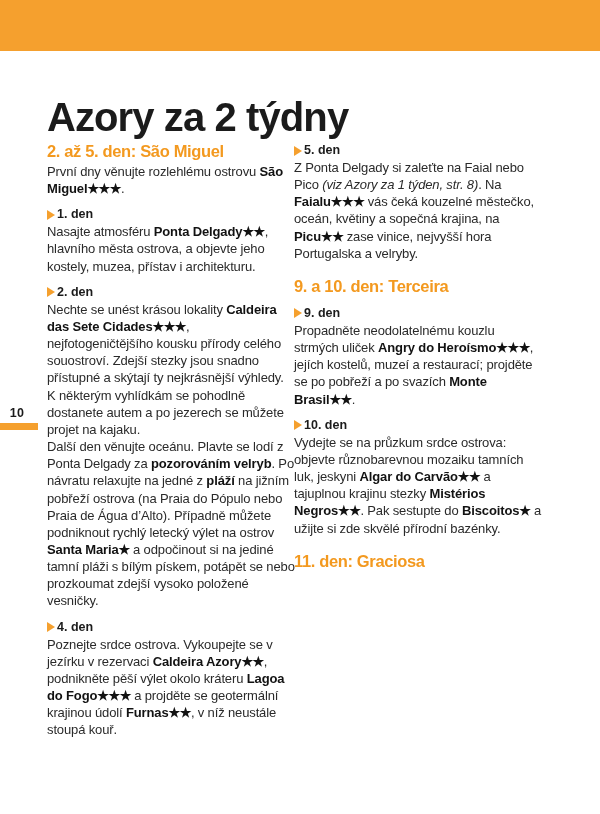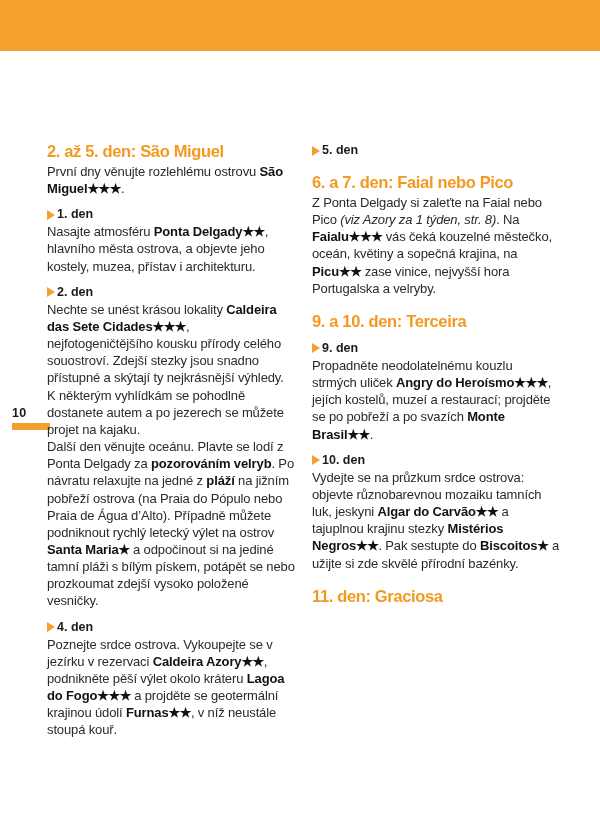--- a/index.html
+++ b/index.html
@@ -27,24 +27,24 @@
     left: 0;
     top: 0;
     width: 600px;
     height: 51px;
     background: #f5a02e;
   }
 
   
   .folio {
     position: absolute;
-    left: 12px;
+    left: 0;
     top: 406px;
     width: 40px;
-    text-align: left;
+    text-align: center;
   }
   .folio-num {
     display: block;
     font-size: 12.5px;
     font-weight: bold;
     color: #1a1a1a;
     line-height: 14px;
     padding-right: 6px;
     letter-spacing: 0.2px;
   }
@@ -76,21 +76,21 @@
     top: 142px;
     width: 510px;
     height: 650px;
   }
   .col {
     position: absolute;
     top: 0;
     width: 248px;
   }
   .col-left  { left: 0; }
-  .col-right { left: 265px; }
+  .col-right { left: 247px; }
 
   
   .sec-head {
     font-size: 16.5px;
     line-height: 19px;
     font-weight: bold;
     color: #f3991f;
     letter-spacing: -0.35px;
     margin: 0 0 2px 0;
     white-space: nowrap;
@@ -137,20 +137,21 @@
 
 <div class="page">
 
   <div class="top-band"></div>
 
   <div class="folio">
     <span class="folio-num">10</span>
     <span class="folio-bar"></span>
   </div>
 
+  <h1 class="title">Azory za 2 týdny</h1>
 
   <div class="columns">
 
     <div class="col col-left">
 
       <h2 class="sec-head">2. až 5. den: São Miguel</h2>
 
       <p class="body"><span>První dny věnujte rozlehlému ostrovu </span><b>São Miguel</b><b class="stars">★★★</b><span>.</span></p>
 
       <div class="day-head">
@@ -175,21 +176,20 @@
 
     </div>
 
     <div class="col col-right">
 
       <div class="day-head" style="margin-top:0;">
         <span class="tri"></span>
         <span>5. den</span>
       </div>
 
-      <h2 class="sec-head spaced">6. a 7. den: Faial nebo Pico</h2>
       <p class="body"><span>Z Ponta Delgady si zaleťte na Faial nebo Pico </span><i>(viz Azory za 1 týden, str. 8)</i><span>. Na </span><b>Faialu</b><b class="stars">★★★</b><span>  vás čeká kouzelné městečko, oceán, květiny a sopečná krajina, na </span><b>Picu</b><b class="stars">★★</b><span> zase vinice, nejvyšší hora Portugalska a velryby.</span></p>
 
       <h2 class="sec-head spaced">9. a 10. den: Terceira</h2>
 
       <div class="day-head">
         <span class="tri"></span>
         <span>9. den</span>
       </div>
       <p class="body"><span>Propadněte neodolatelnému kouzlu strmých uliček </span><b>Angry do Heroísmo</b><b class="stars">★★★</b><span>, jejích kostelů, muzeí a restaurací; projděte se po pobřeží a po svazích </span><b>Monte Brasil</b><b class="stars">★★</b><span>.</span></p>
 

